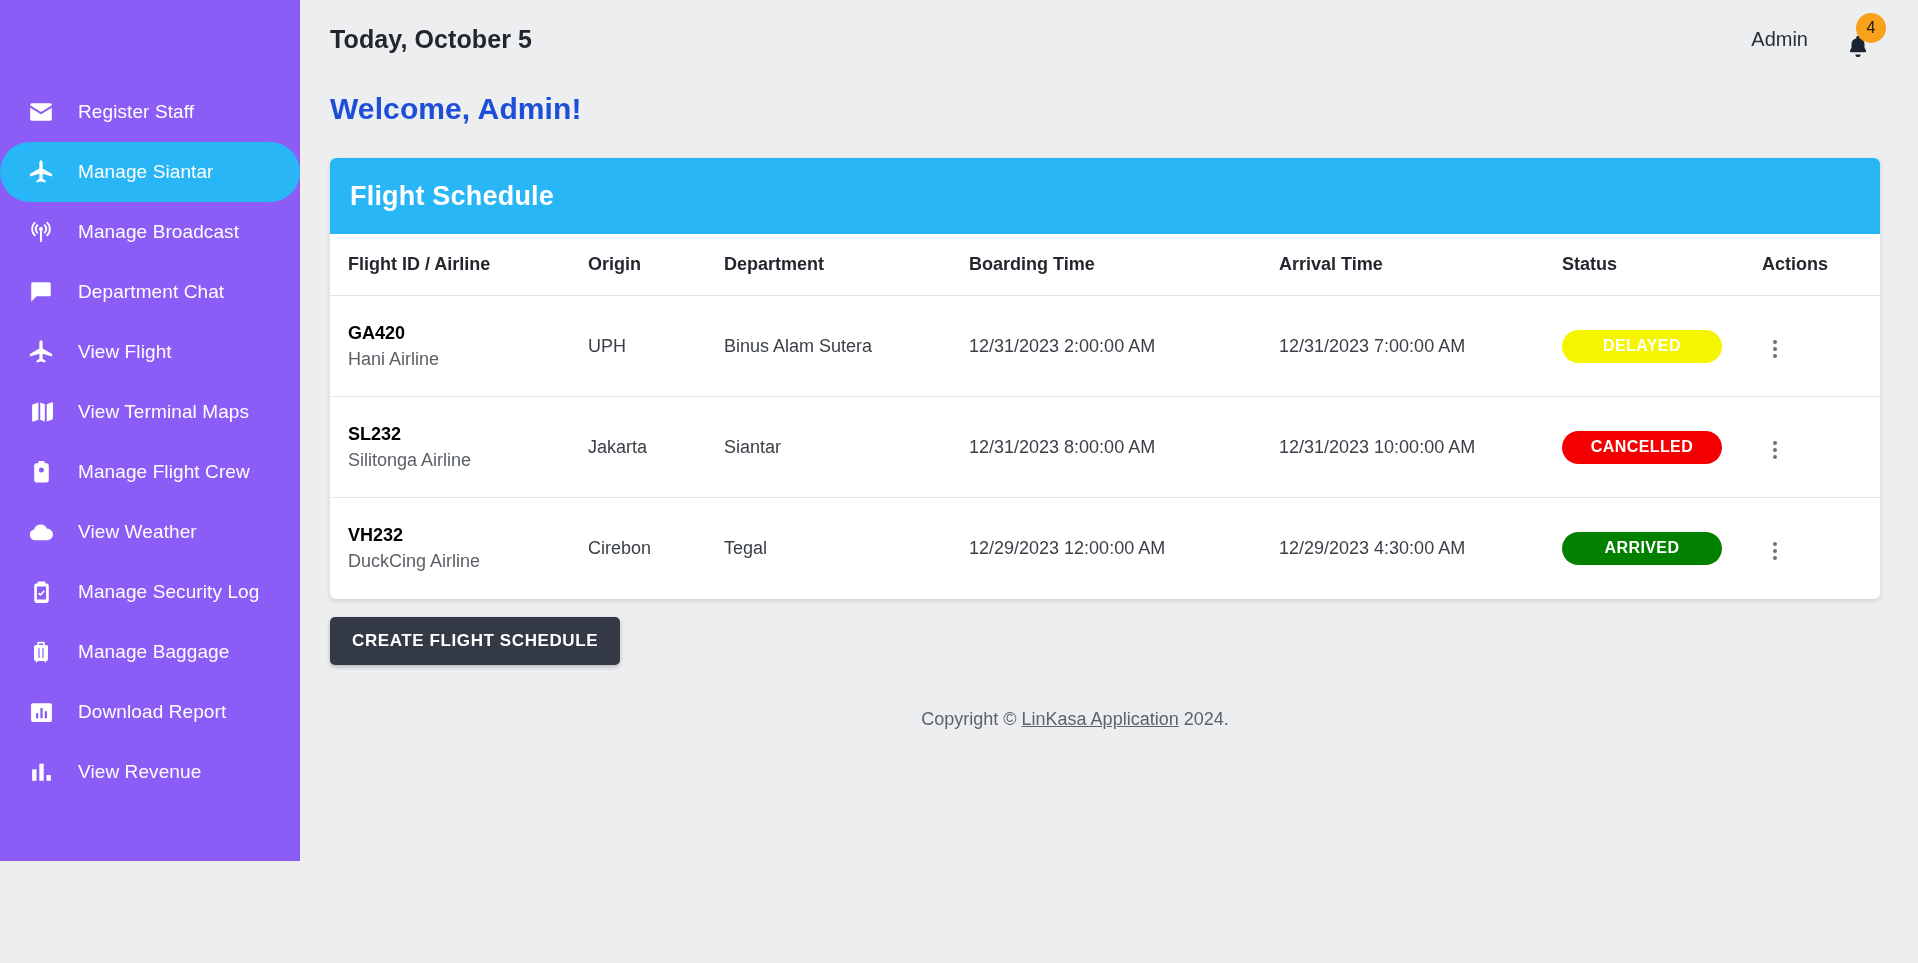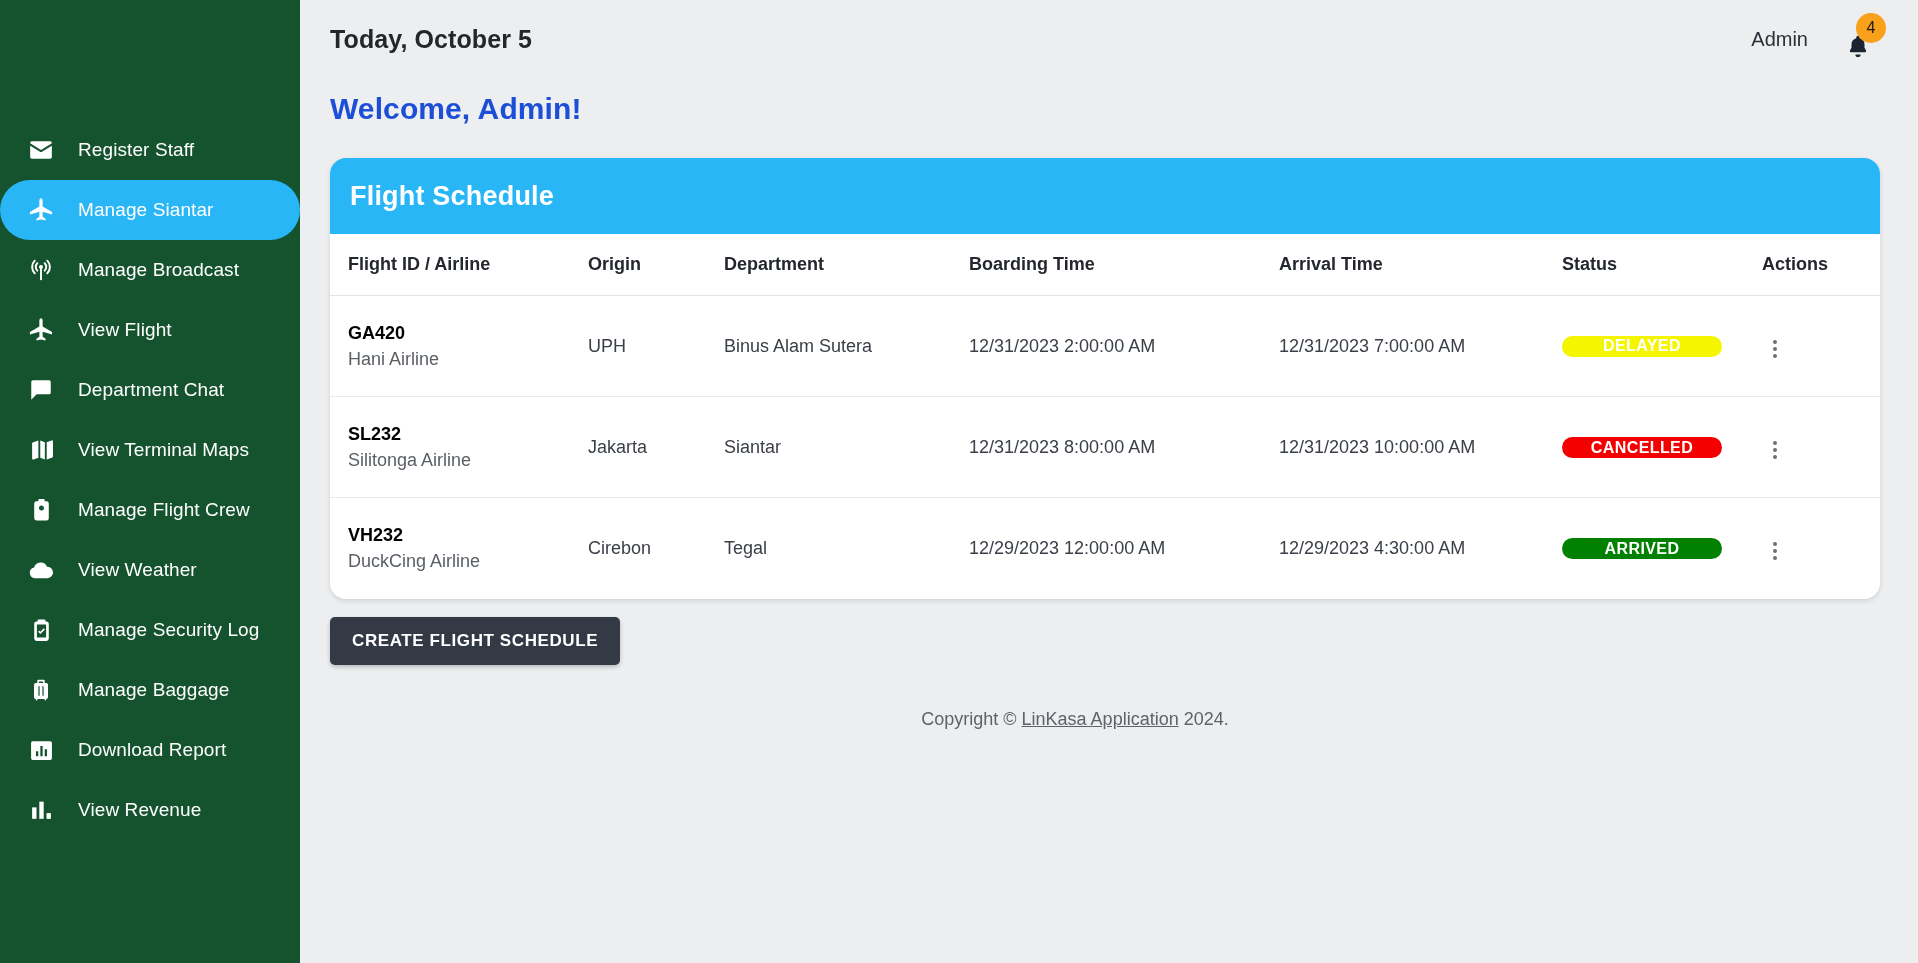--- a/index.html
+++ b/index.html
@@ -14,23 +14,23 @@
   .app {
     display: flex;
     width: 1918px;
     height: 963px;
   }
 
   
   .sidebar {
     width: 300px;
     flex: 0 0 300px;
-    background: #14532d;
-    padding-top: 120px;
-    height: 963px;
+    background: #8b5cf6;
+    padding-top: 82px;
+    height: 861px;
   }
   .nav-item {
     display: flex;
     align-items: center;
     height: 60px;
     padding-left: 18px;
     margin: 0 0 0 0;
     color: #ffffff;
     cursor: pointer;
     border-radius: 32px;
@@ -121,21 +121,21 @@
     letter-spacing: .1px;
   }
 
   .content {
     padding: 32px 38px 0 30px;
   }
 
   
   .card {
     background: #ffffff;
-    border-radius: 16px;
+    border-radius: 6px;
     box-shadow: 0 2px 5px rgba(0,0,0,.12);
     overflow: hidden;
   }
   .card-head {
     background: #29b6f6;
     height: 76px;
     display: flex;
     align-items: center;
     padding-left: 20px;
   }
@@ -187,21 +187,21 @@
     font-size: 18px;
     color: #5b6067;
     line-height: 1.45;
   }
 
   .status-badge {
     display: inline-flex;
     align-items: center;
     justify-content: center;
     min-width: 160px;
-    height: 21px;
+    height: 33px;
     border-radius: 17px;
     color: #ffffff;
     font-size: 16px;
     font-weight: 700;
     letter-spacing: .4px;
   }
 
   .actions-cell { text-align: left; }
   .kebab {
     display: inline-flex;
@@ -276,33 +276,33 @@
             <circle cx="12" cy="9.2" r="1.9" fill="currentColor" stroke="none"></circle>
             <path d="M8.6 12.6a4.8 4.8 0 0 1 0-6.8M15.4 5.8a4.8 4.8 0 0 1 0 6.8" stroke-linecap="round"></path>
             <path d="M6.2 15a8.2 8.2 0 0 1 0-11.6M17.8 3.4a8.2 8.2 0 0 1 0 11.6" stroke-linecap="round"></path>
             <path d="M12 11v9.5" stroke-linecap="round"></path>
           </svg>
         </span>
         <span class="nav-label">Manage Broadcast</span>
       </div>
       <div class="nav-item">
         <span class="nav-icon">
+          <svg width="26" height="26" viewBox="0 0 24 24" fill="currentColor">
+            <path d="M3 4.5A1.5 1.5 0 0 1 4.5 3h15A1.5 1.5 0 0 1 21 4.5v10A1.5 1.5 0 0 1 19.5 16H8l-5 5zM6.5 7h11v1.8h-11zm0 3.6h8v1.8h-8z" fill="currentColor"></path>
+          </svg>
+        </span>
+        <span class="nav-label">Department Chat</span>
+      </div>
+      <div class="nav-item">
+        <span class="nav-icon">
           <svg width="28" height="28" viewBox="0 0 24 24" fill="currentColor">
             <path d="M12 2c.8 0 1.4.9 1.4 2v5.1l8.1 4.6v2.1l-8.1-2.4v4.4l2.5 1.7v1.6L12 20.2l-3.9 .9v-1.6l2.5-1.7v-4.4L2.5 15.8v-2.1l8.1-4.6V4c0-1.1.6-2 1.4-2z"></path>
           </svg>
         </span>
         <span class="nav-label">View Flight</span>
-      </div>
-      <div class="nav-item">
-        <span class="nav-icon">
-          <svg width="26" height="26" viewBox="0 0 24 24" fill="currentColor">
-            <path d="M3 4.5A1.5 1.5 0 0 1 4.5 3h15A1.5 1.5 0 0 1 21 4.5v10A1.5 1.5 0 0 1 19.5 16H8l-5 5zM6.5 7h11v1.8h-11zm0 3.6h8v1.8h-8z" fill="currentColor"></path>
-          </svg>
-        </span>
-        <span class="nav-label">Department Chat</span>
       </div>
       <div class="nav-item">
         <span class="nav-icon">
           <svg width="25" height="26" viewBox="0 0 24 24" fill="currentColor">
             <path d="M9 2.8 3.6 4.9A1 1 0 0 0 3 5.8v14.4c0 .7.7 1.2 1.4 1l4.6-1.8zm1.8 0v16.6l4.4 1.7V4.5zm6.2 1.7v16.7l5.4-2.1a1 1 0 0 0 .6-.9V3.8c0-.7-.7-1.2-1.4-1z"></path>
           </svg>
         </span>
         <span class="nav-label">View Terminal Maps</span>
       </div>
       <div class="nav-item">

